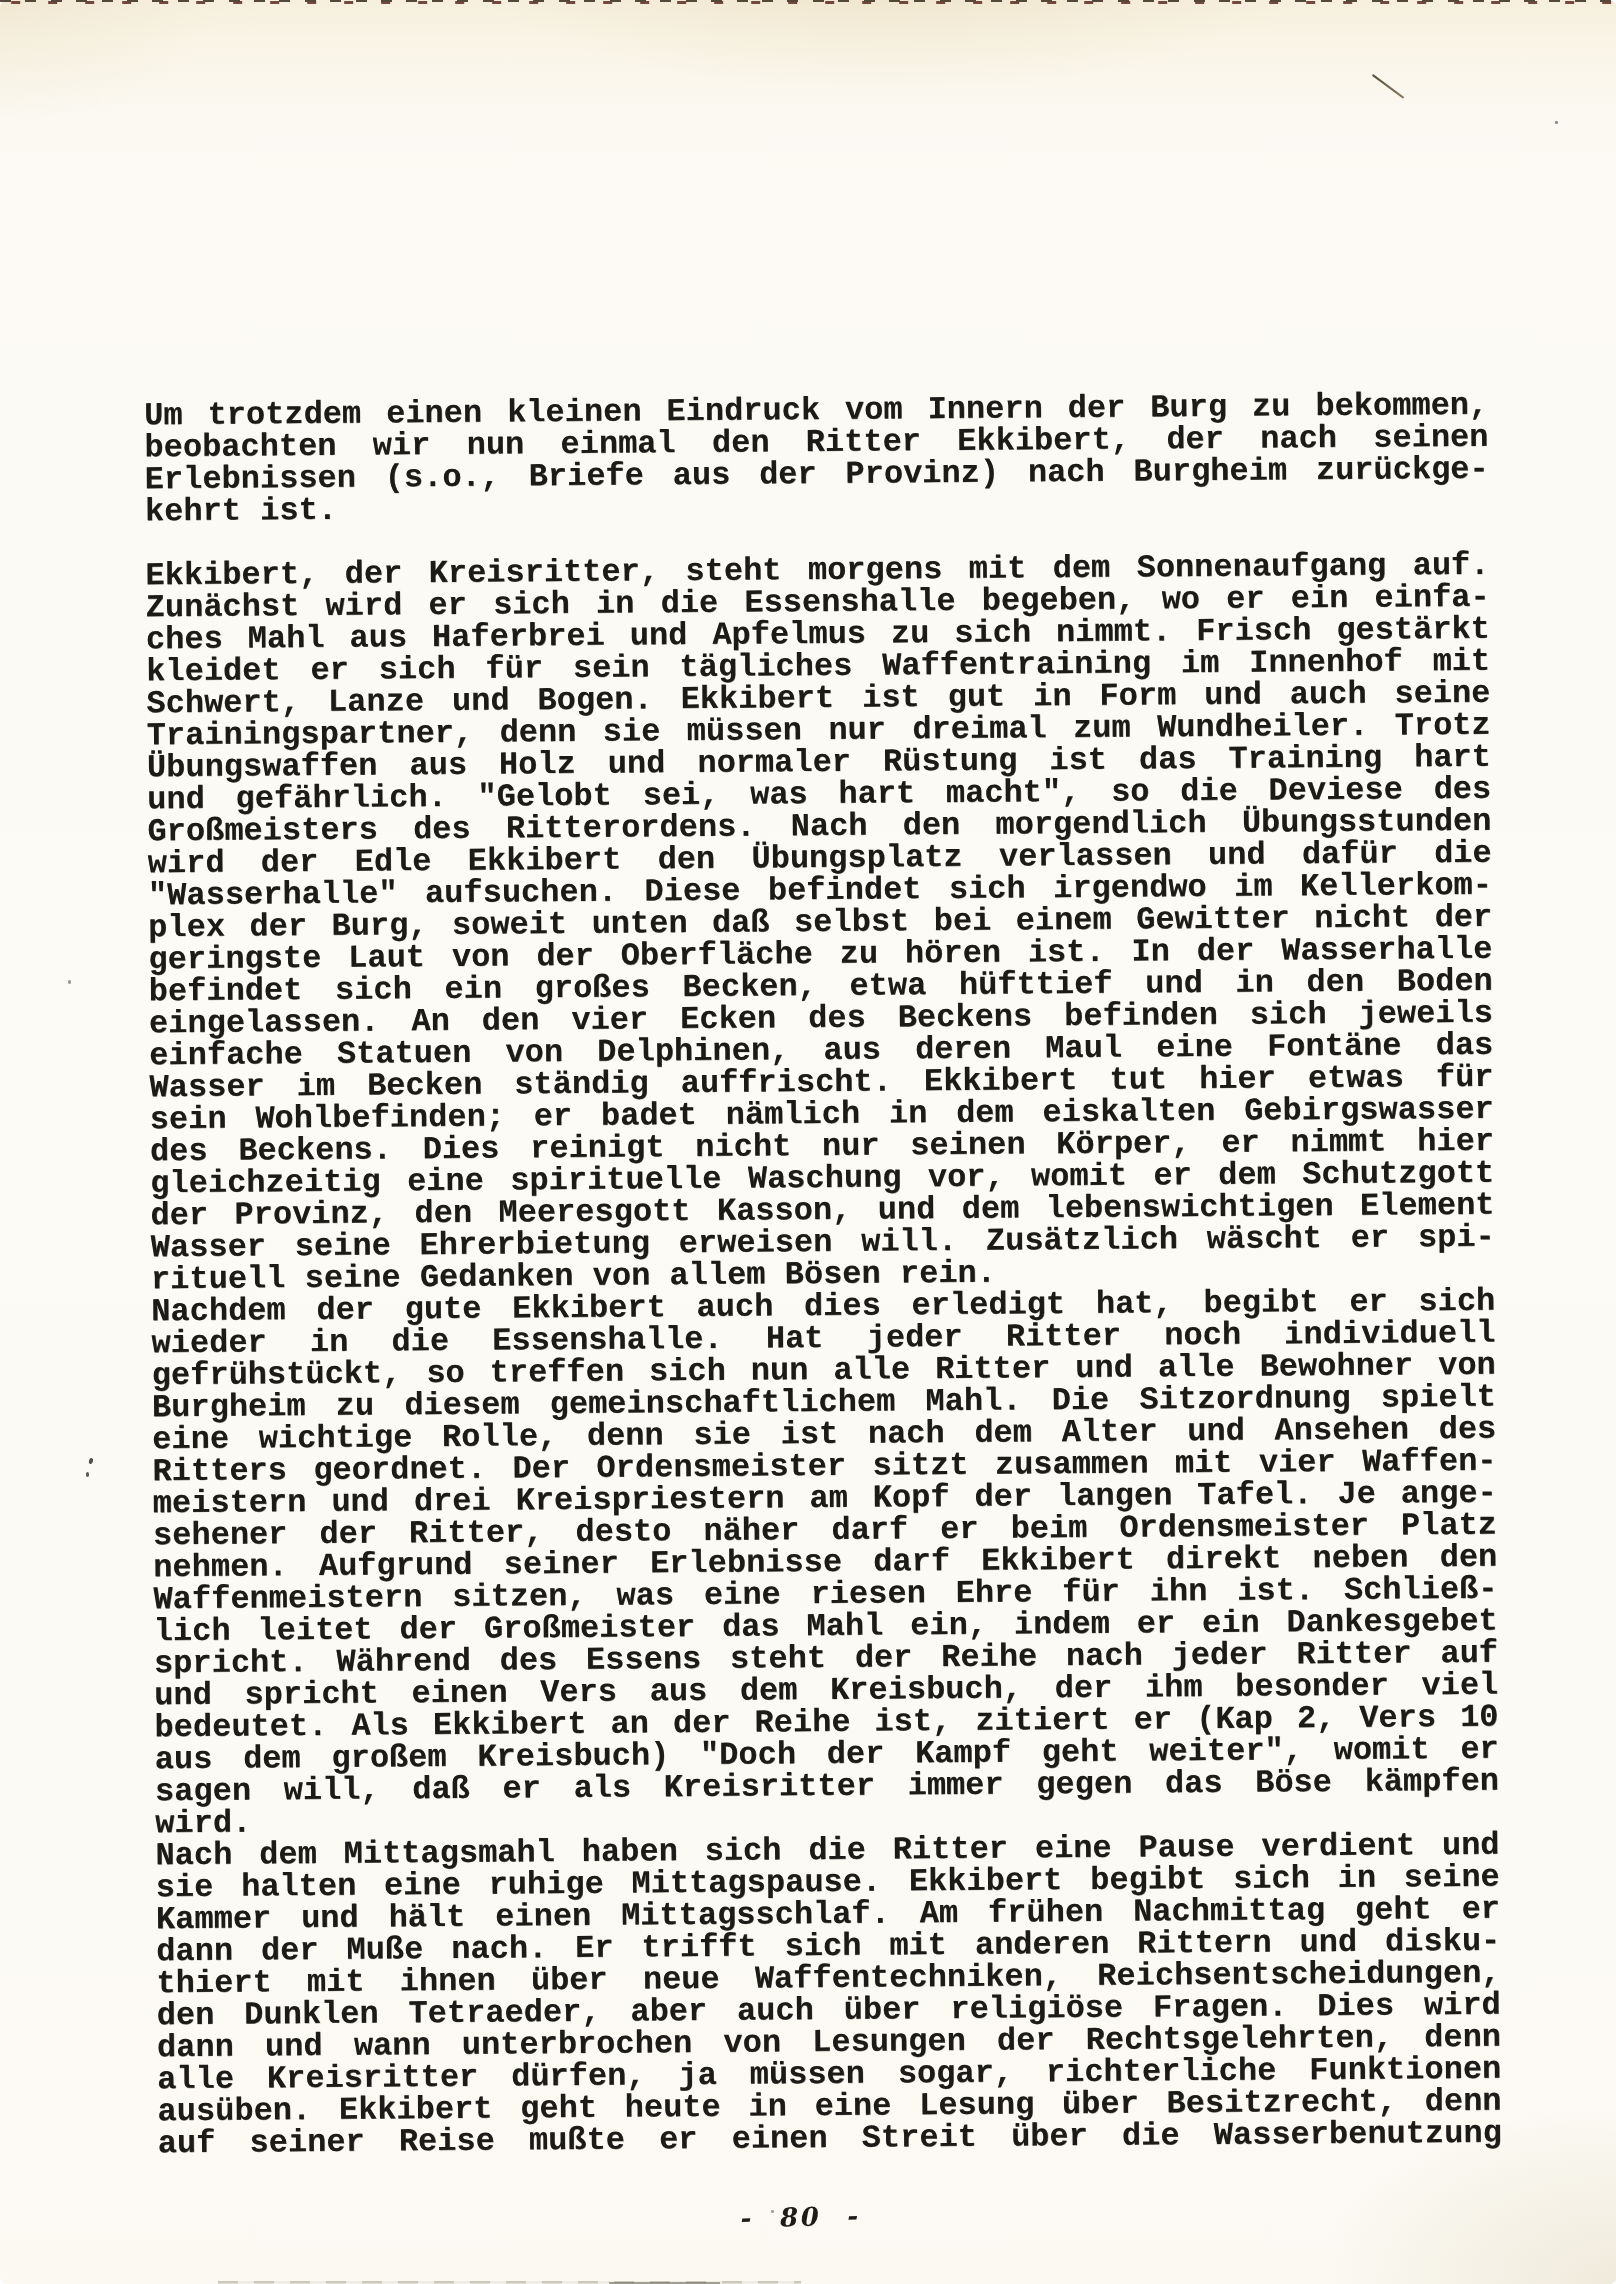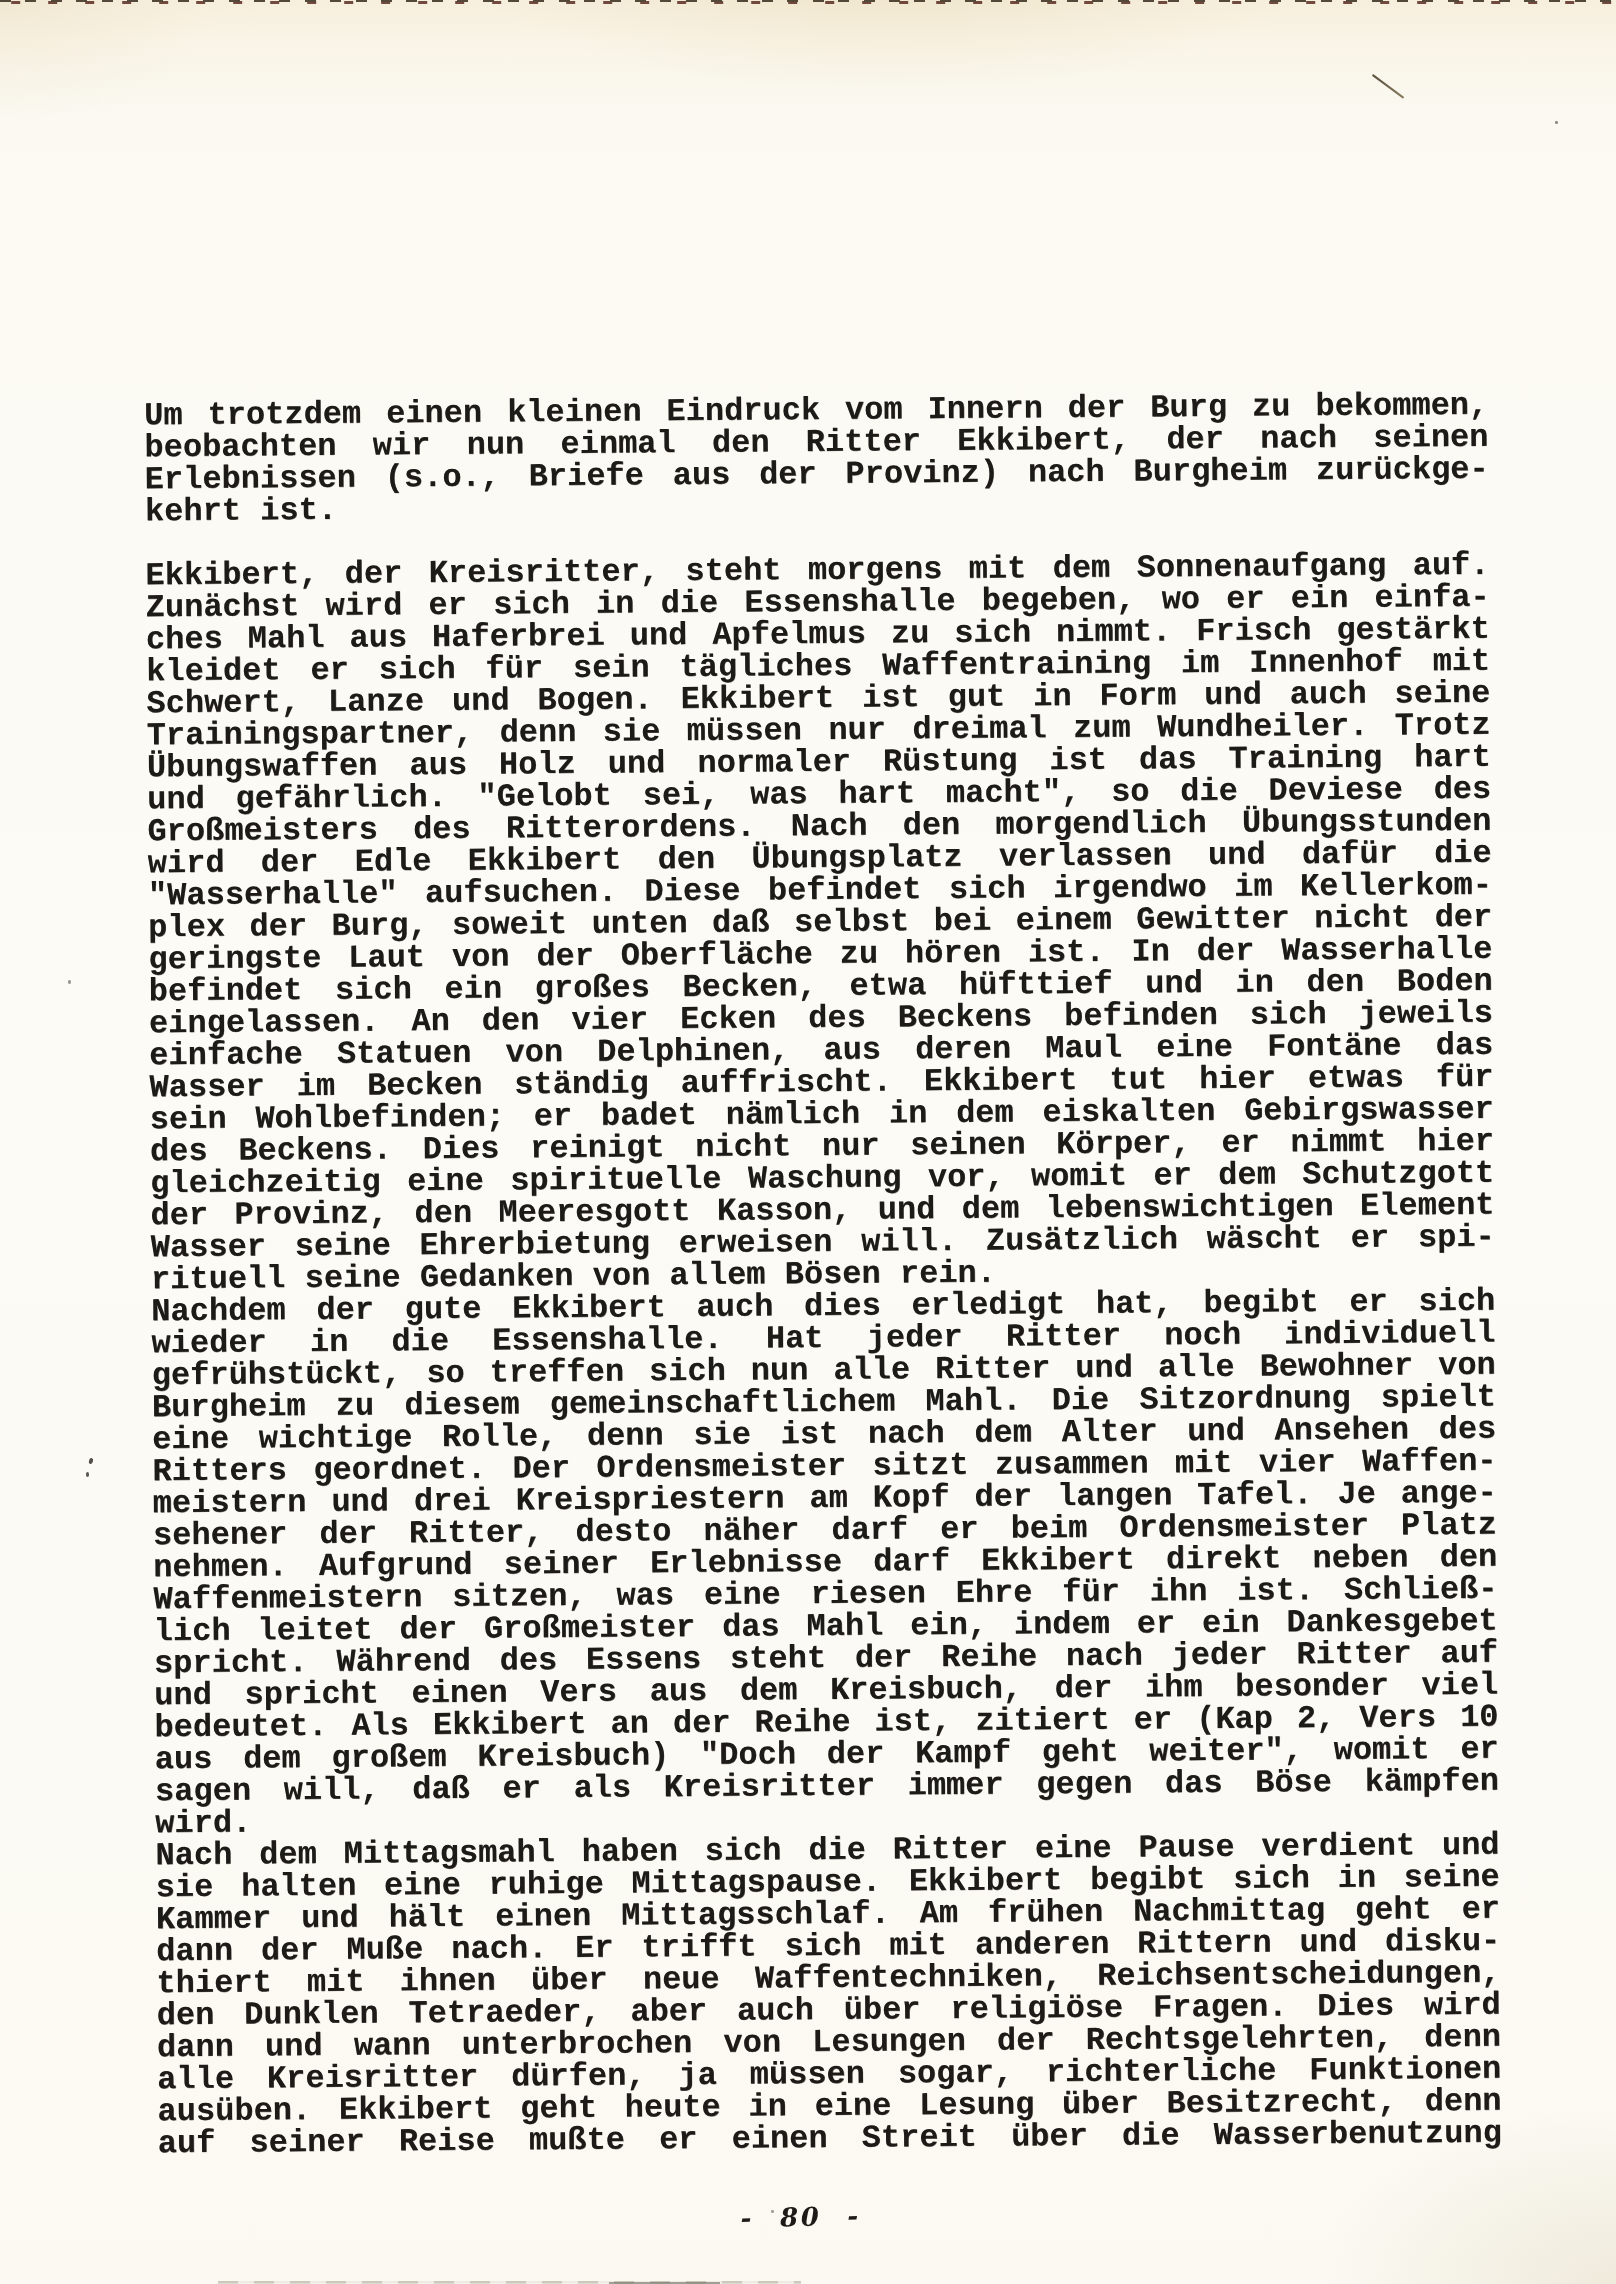--- a/index.html
+++ b/index.html
@@ -16,20 +16,21 @@
     font-family:"Liberation Mono", monospace;
   }
   .page{
     position:absolute; inset:0;
     width:1617px; height:2284px;
     background:
       radial-gradient(587px 169px at 55% -26px, rgba(222,203,158,.28), rgba(222,203,158,0) 70%),
       radial-gradient(456px 274px at 100% 100%, rgba(212,200,168,.30), rgba(212,200,168,0) 65%),
       radial-gradient(339px 196px at 0% 0%, rgba(218,200,158,.18), rgba(218,200,158,0) 65%),
       linear-gradient(180deg,#f6efdd 0px,#f9f4e6 39px,var(--paper) 117px,#fcfbf6 45%,#fbf9f2 100%);
+    border-radius: 8px;
   }
   
   .top-edge{
     position:absolute; top:0; left:0; right:0; height:3.9px;
     background-image:
       repeating-linear-gradient(90deg, var(--edge-artifact) 0 11px, rgba(0,0,0,0) 11px 25.4px),
       repeating-linear-gradient(90deg, rgba(0,0,0,0) 0 5.9px, var(--edge-artifact-red) 5.9px 15px, rgba(0,0,0,0) 15px 37px);
     background-size:auto 2px, auto 2.6px;
     background-position:0 0, 5.2px 0.7px;
     background-repeat:repeat-x;

